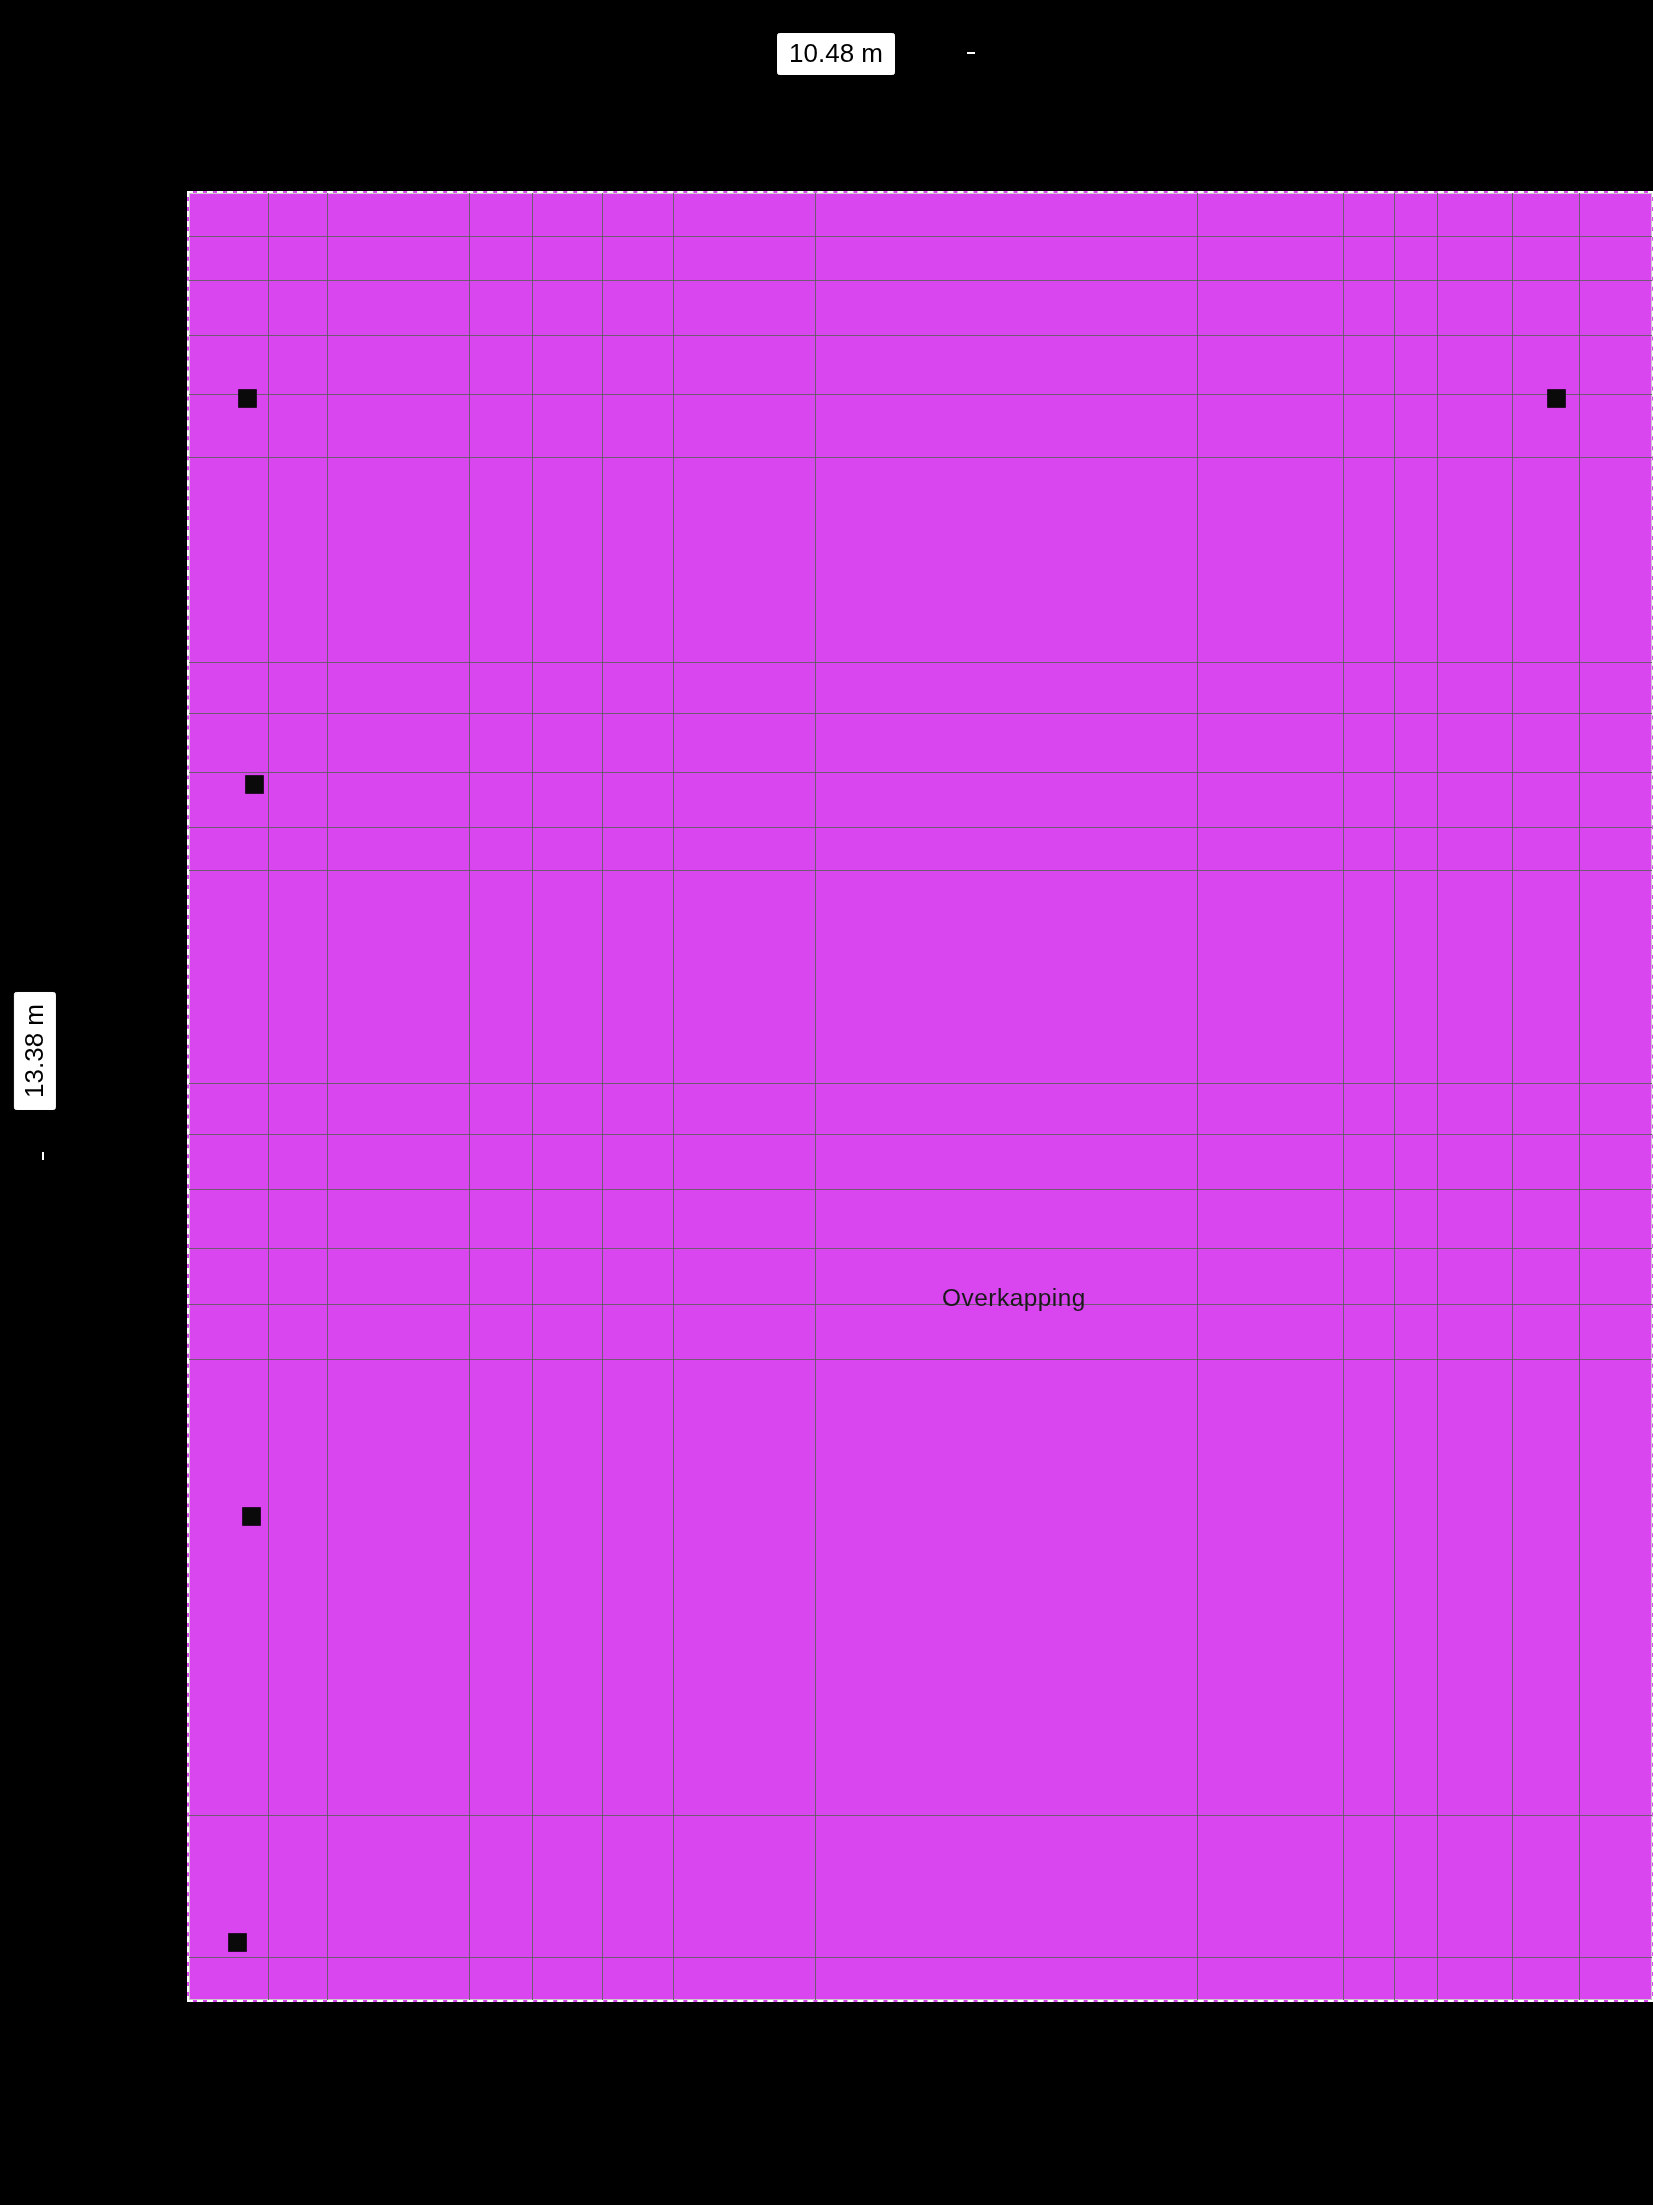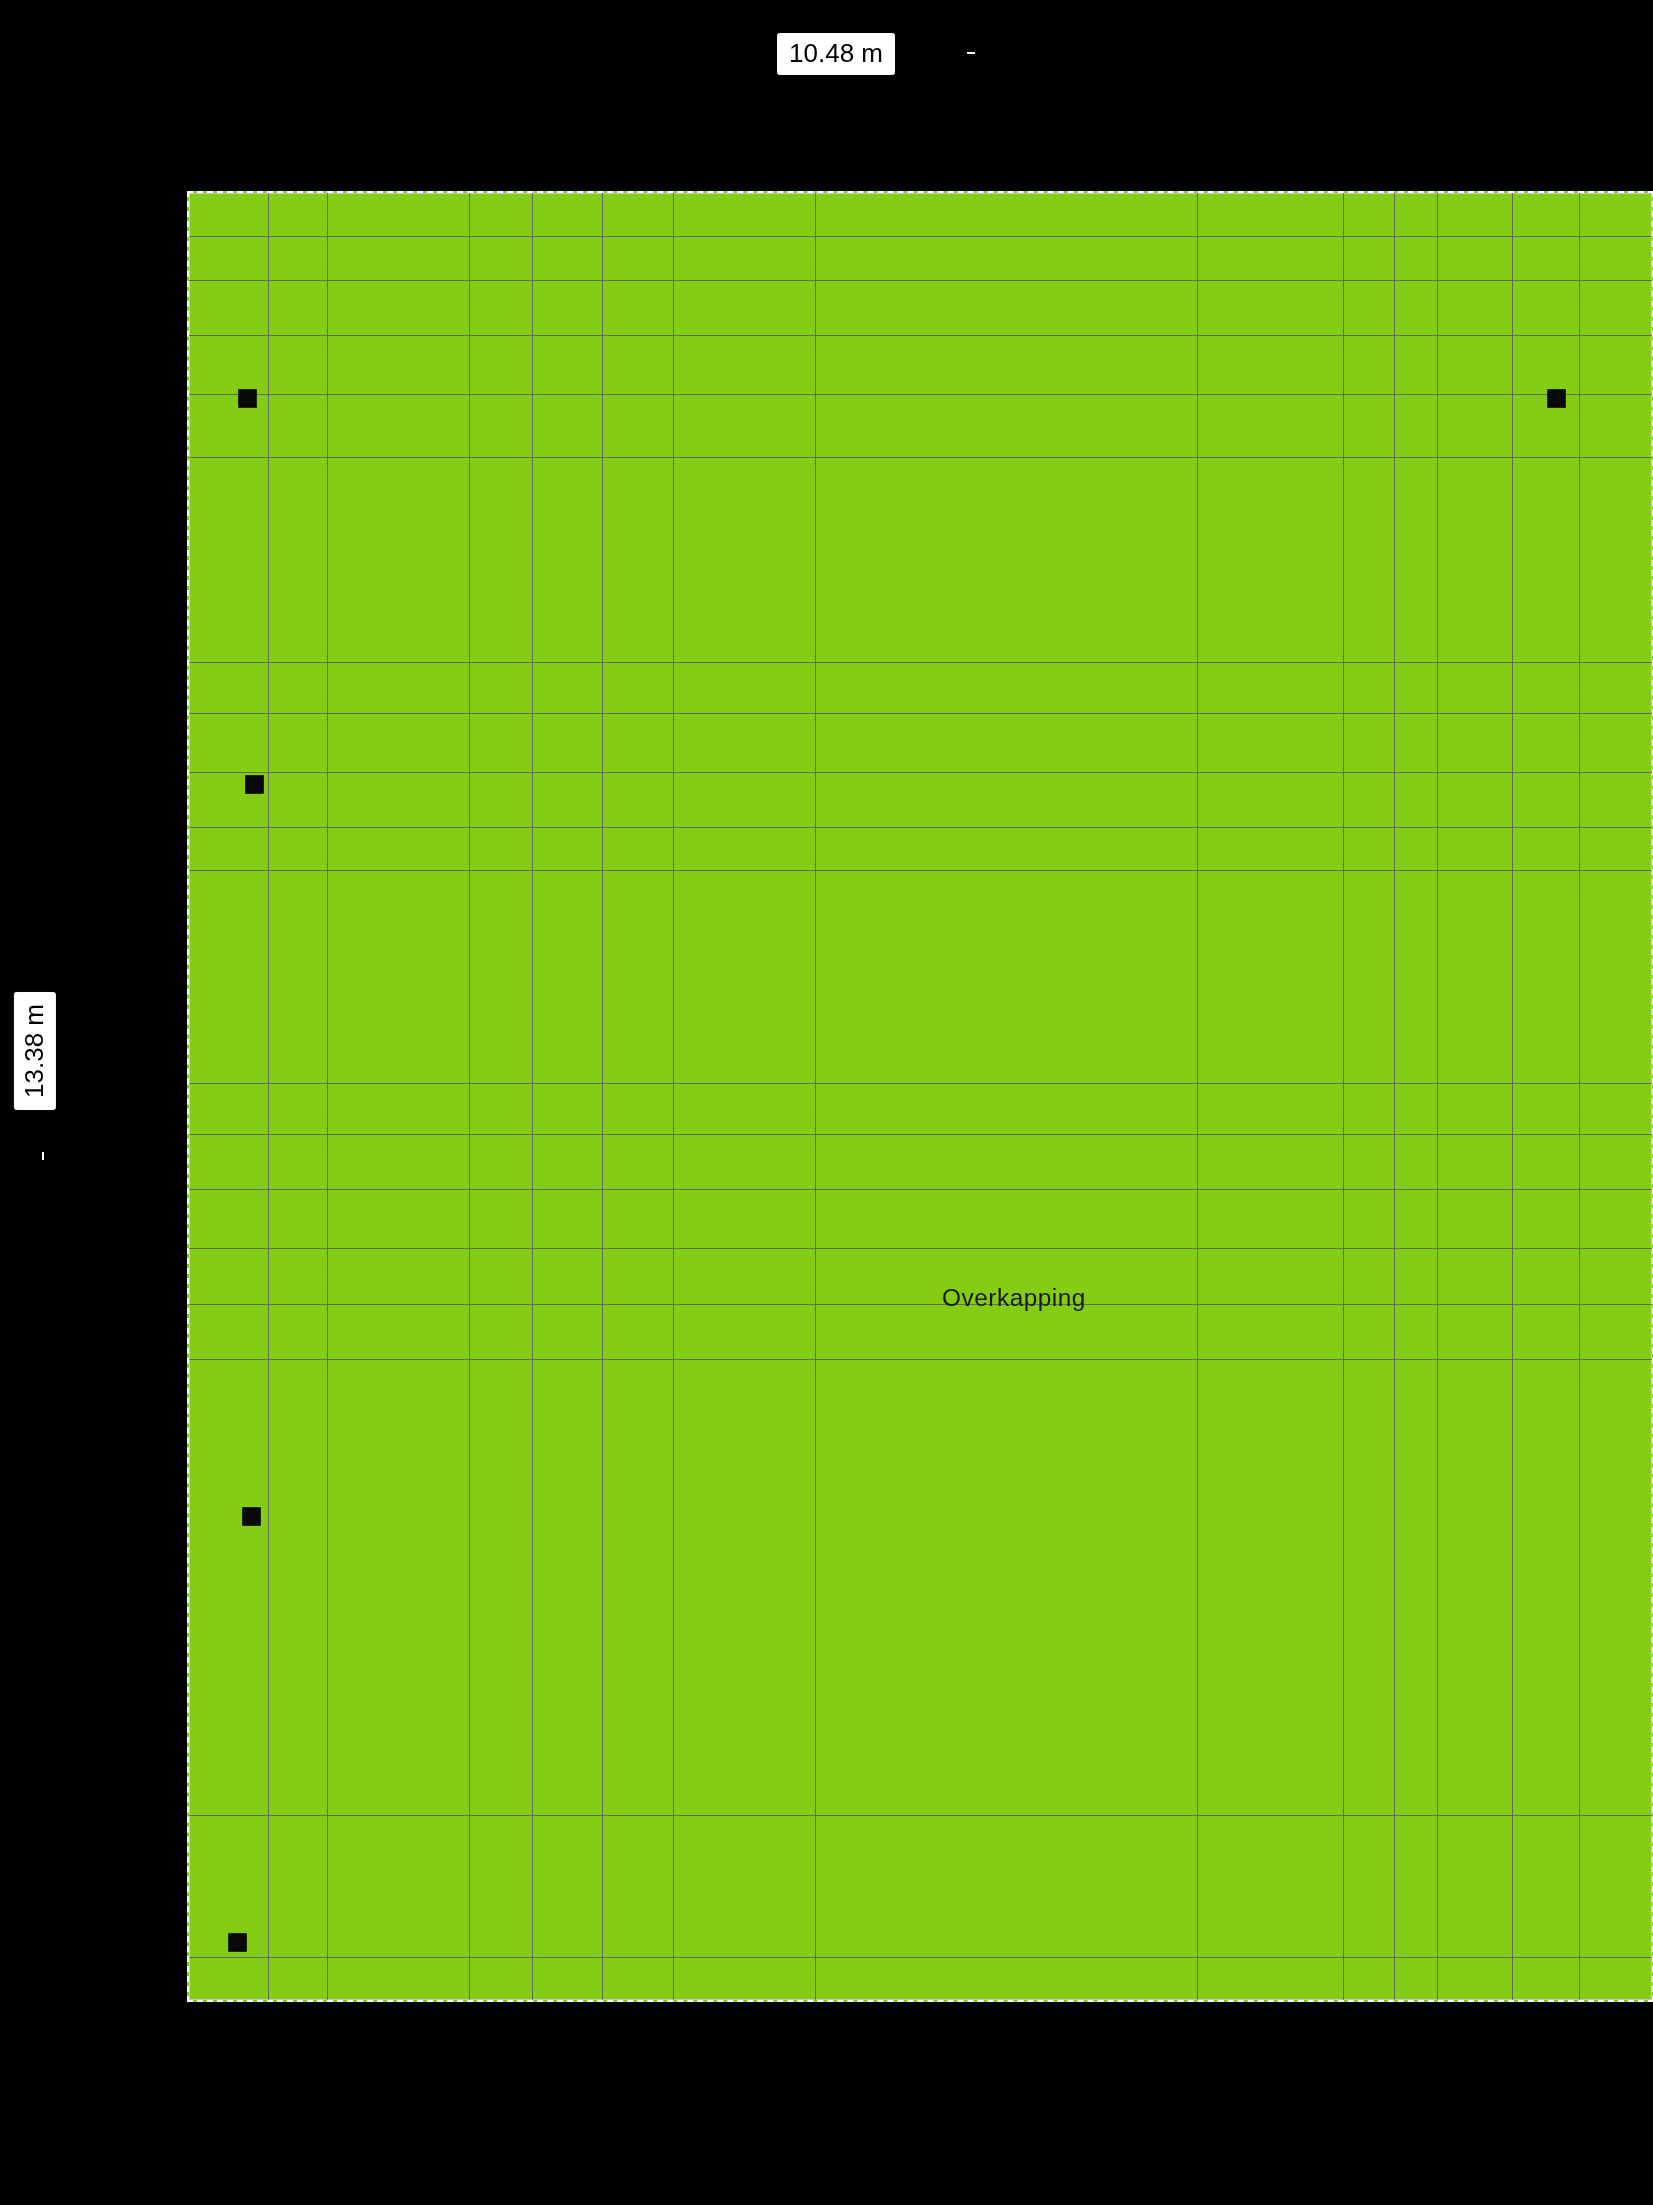--- a/index.html
+++ b/index.html
@@ -125,21 +125,21 @@
 <body style="background: rgb(0, 0, 0);">
 
 <div id="tick-h-left" class="tick-h"></div>
 <div id="tick-h-right" class="tick-h"></div>
 <div id="dim-top" class="dim-label">10.48 m</div>
 
 <div id="tick-v-top" class="tick-v"></div>
 <div id="tick-v-bottom" class="tick-v"></div>
 <div id="dim-left" class="dim-label">13.38 m</div>
 
-<div id="roof-area" style="background: #84cc16; border-color: rgb(255, 255, 255);">
+<div id="roof-area" style="background: #d946ef; border-color: rgb(255, 255, 255);">
   <div id="roof-inner-frame"></div>
   <div id="grid-layer">
       <div class="grid-v" style="left: 79px; background: rgb(93, 93, 93);"></div>
       <div class="grid-v" style="left: 138px; background: rgb(93, 93, 93);"></div>
       <div class="grid-v" style="left: 280px; background: rgb(93, 93, 93);"></div>
       <div class="grid-v" style="left: 343px; background: rgb(93, 93, 93);"></div>
       <div class="grid-v" style="left: 413px; background: rgb(93, 93, 93);"></div>
       <div class="grid-v" style="left: 484px; background: rgb(93, 93, 93);"></div>
       <div class="grid-v" style="left: 626px; background: rgb(93, 93, 93);"></div>
       <div class="grid-v" style="left: 1008px; background: rgb(93, 93, 93);"></div>

